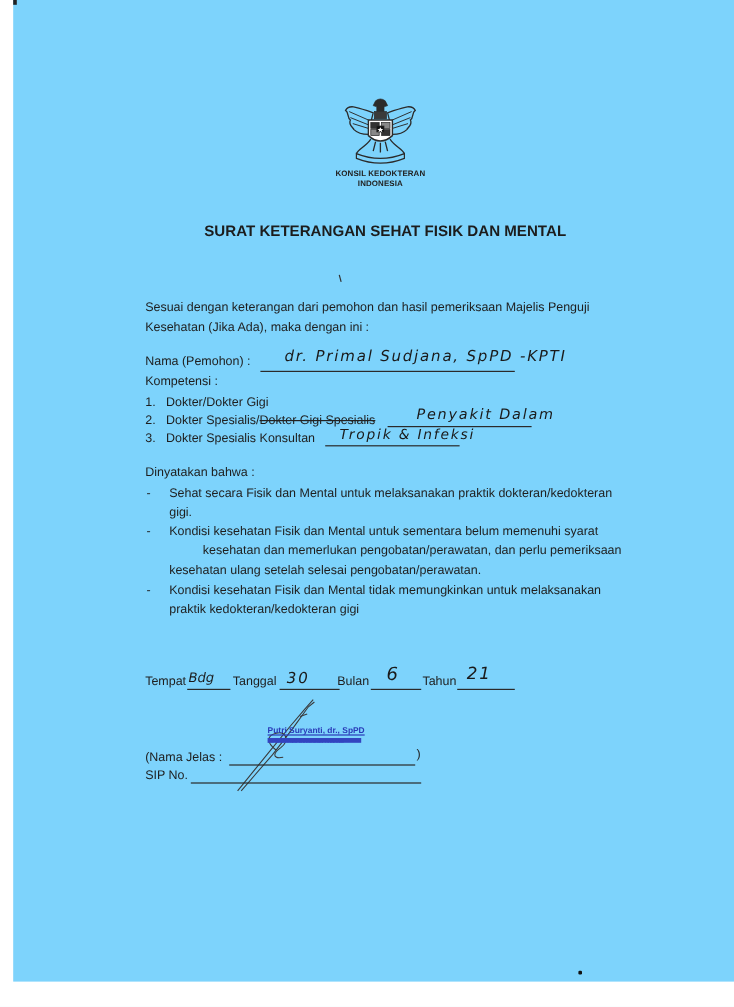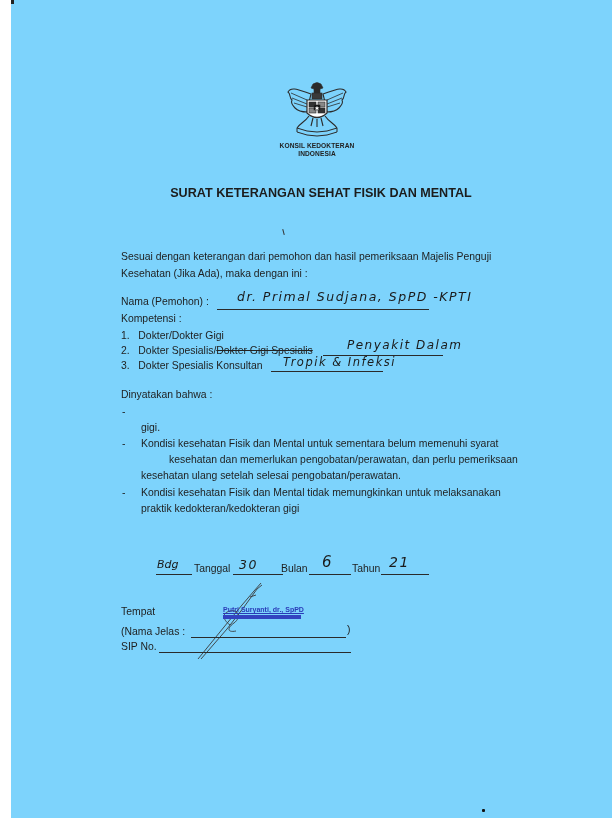--- a/index.html
+++ b/index.html
@@ -87,32 +87,33 @@
 
   <div class="txt" style="left:110px; top:360px;">
     <span>3.</span>&nbsp;&nbsp;&nbsp;<span>Dokter Spesialis Konsultan</span>
   </div>
   <div class="line" style="left:260px; top:371px; width:112px;"></div>
   <div class="txt hw" style="left:272px; top:355px; font-size:11.5px;">Tropik &amp; Infeksi</div>
 
   <div class="txt" style="left:110px; top:389px;">Dinyatakan bahwa :</div>
 
   <div class="bullet" style="left:111px; top:406px;">-</div>
+  <div class="txt" style="left:130px; top:406px;">Sehat secara Fisik dan Mental untuk melaksanakan praktik dokteran/kedokteran</div>
   <div class="txt" style="left:130px; top:422px;">gigi.</div>
 
   <div class="bullet" style="left:111px; top:438px;">-</div>
   <div class="txt" style="left:130px; top:438px;">Kondisi kesehatan Fisik dan Mental untuk sementara belum memenuhi syarat</div>
   <div class="txt" style="left:130px; top:454px;padding-left:28px;">kesehatan dan memerlukan pengobatan/perawatan, dan perlu pemeriksaan</div>
   <div class="txt" style="left:130px; top:470px;">kesehatan ulang setelah selesai pengobatan/perawatan.</div>
 
   <div class="bullet" style="left:111px; top:487px;">-</div>
   <div class="txt" style="left:130px; top:487px;">Kondisi kesehatan Fisik dan Mental tidak memungkinkan untuk melaksanakan</div>
   <div class="txt" style="left:130px; top:503px;">praktik kedokteran/kedokteran gigi</div>
 
-  <div class="txt" style="left:110px; top:563px;margin-top:43px;">Tempat</div>
+  <div class="txt" style="left:110px; top:563px;">Tempat</div>
   <div class="line" style="left:145px; top:574px; width:36px;"></div>
   <div class="txt hw" style="left:146px; top:558px; font-size:11px; letter-spacing:0;">Bdg</div>
 
   <div class="txt" style="left:183px; top:563px;">Tanggal</div>
   <div class="line" style="left:222px; top:574px; width:50px;"></div>
   <div class="txt hw" style="left:228px; top:557px; font-size:12.5px;">30</div>
 
   <div class="txt" style="left:270px; top:563px;">Bulan</div>
   <div class="line" style="left:298px; top:574px; width:42px;"></div>
   <div class="txt hw" style="left:311px; top:553px; font-size:15px;">6</div>

